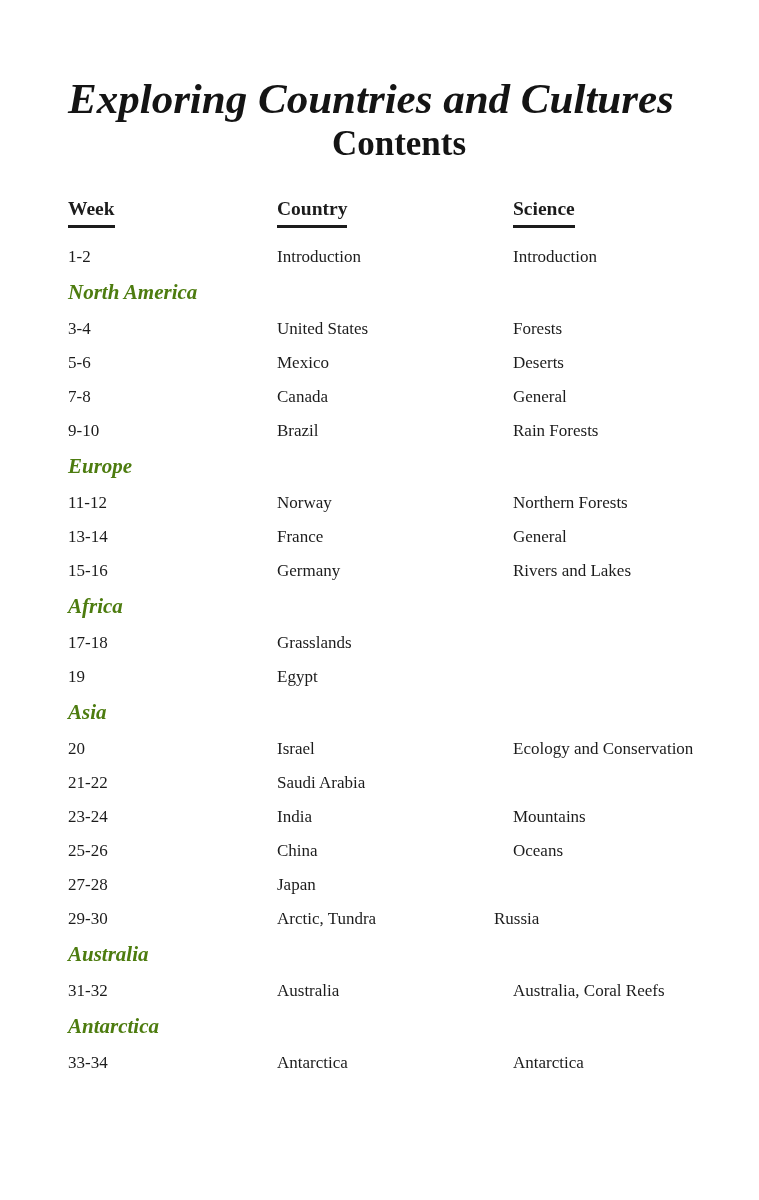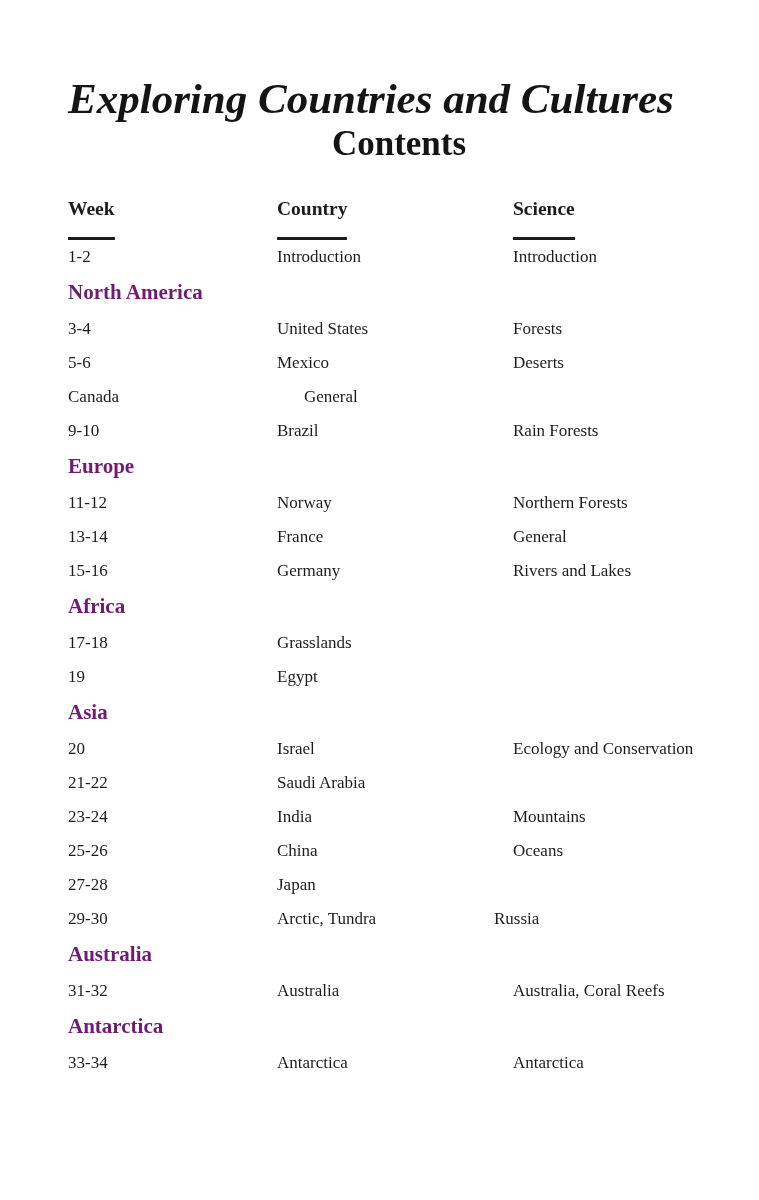--- a/index.html
+++ b/index.html
@@ -45,39 +45,40 @@
     height: 42px;
     align-items: flex-start;
   }
   .toc-head .col {
     font-size: 19.5px;
     font-weight: bold;
   }
   .toc-head .col span {
     display: inline-block;
     border-bottom: 3px solid #1c1c1c;
-    padding-bottom: 17px;
+    padding-bottom: 5px;
   }
   .col.cw { width: 209px; flex: 0 0 209px; }
   .col.cc { width: 236px; flex: 0 0 236px; }
   .col.cs { flex: 1 1 auto; }
   .toc-row {
     display: flex;
     align-items: center;
   }
   .toc-row.entry {
     height: 34px;
     font-size: 17px;
     justify-content: center;
   }
   .toc-row.section {
     height: 38px;
     font-size: 21px;
     font-weight: bold;
-    color: #701a75;
+    color: #4d7c0f;
+    font-style: italic;
   }
 </style>
 </head>
 <body>
 
 <div class="page">
   <h1 class="title">Exploring Countries and Cultures</h1>
   <h2 class="subtitle">Contents</h2>
 
   <div class="toc">
@@ -105,20 +106,21 @@
           <div class="col cw">3-4</div>
           <div class="col cc">United States</div>
           <div class="col cs">Forests</div>
         </div>
         <div class="toc-row entry">
           <div class="col cw">5-6</div>
           <div class="col cc">Mexico</div>
           <div class="col cs">Deserts</div>
         </div>
         <div class="toc-row entry">
+          <div class="col cw">7-8</div>
           <div class="col cc">Canada</div>
           <div class="col cs">General</div>
         </div>
         <div class="toc-row entry">
           <div class="col cw">9-10</div>
           <div class="col cc">Brazil</div>
           <div class="col cs">Rain Forests</div>
         </div>
         <div class="toc-row section">
           <span>Europe</span>

